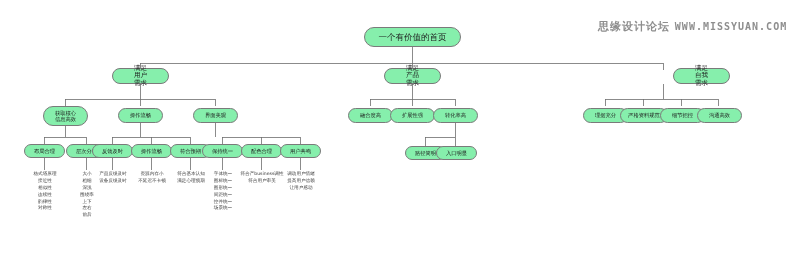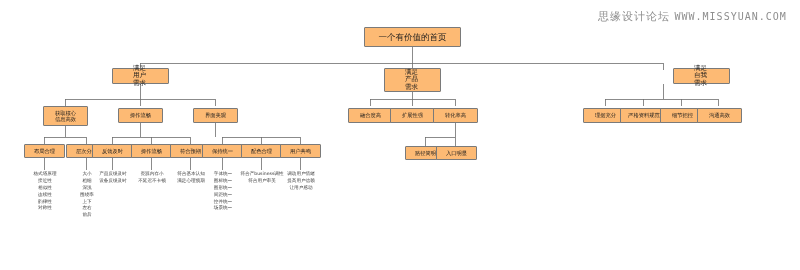--- a/index.html
+++ b/index.html
@@ -9,23 +9,24 @@
     font-family:"DejaVu Sans","Liberation Sans",sans-serif;
     overflow:hidden;
     position:relative;
   }
   #canvas{position:absolute;left:0;top:0;width:800px;height:270px;}
   svg.lines{position:absolute;left:0;top:0;width:800px;height:270px;}
   .node{
     position:absolute;
     box-sizing:border-box;
     border:1px solid #7a7a7a;
-    border-radius:1px;
-    background:#fdba74;
+    border-radius:10px;
+    background:#86efac;
     color:#1a1a1a;
+    text-align:center;
     line-height:1.18;
     display:flex;
     align-items:center;
     justify-content:center;
     white-space:pre-line;
     z-index:3;
   }
   .n-root{font-size:8.5px;padding:2px 6px;}
   .n-l2{font-size:6.5px;padding:2px 20px;}
   .n-l3{font-size:5.3px;padding:1px 3px;}
@@ -35,26 +36,26 @@
     position:absolute;
     font-size:4.6px;
     line-height:1.5;
     color:#3a3a3a;
     text-align:center;
     white-space:pre-line;
     z-index:3;
   }
   .wm-top{
     position:absolute;
-    top:9px;
+    top:19px;
     left:598px;
     font-size:11px;
     letter-spacing:1px;
     color:#8e8e8e;
-    font-weight:normal;
+    font-weight:bold;
     white-space:nowrap;
     z-index:5;
   }
   .wm-top .url{font-family:"DejaVu Sans Mono","Liberation Mono",monospace;font-size:10px;}
   .wm-bottom{
     position:absolute;
     left:683px;top:239px;
     font-size:9.5px;
     color:#b9b9b9;
     font-family:"DejaVu Sans","Liberation Sans",sans-serif;
@@ -125,21 +126,21 @@
       <path d="M605,99 L605,106"></path>
       <path d="M643,99 L643,106"></path>
       <path d="M681,99 L681,106"></path>
       <path d="M718,99 L718,106"></path>
     </g>
   </svg>
 
   <div class="node n-root" style="left:364px;top:27px;width:97px;height:20px;">一个有价值的首页</div>
 
   <div class="node n-l2" style="left:112px;top:68px;width:57px;height:16px;">满足用户需求</div>
-  <div class="node n-l2" style="left:384px;top:68px;width:57px;height:24px;">满足产品需求</div>
+  <div class="node n-l2" style="left:384px;top:68px;width:57px;height:16px;">满足产品需求</div>
   <div class="node n-l2" style="left:673px;top:68px;width:57px;height:16px;">满足自我需求</div>
 
   <div class="node n-l3" style="left:43px;top:106px;width:45px;height:20px;">获取核心
 信息高效</div>
   <div class="node n-l3" style="left:118px;top:108px;width:45px;height:15px;">操作流畅</div>
   <div class="node n-l3" style="left:193px;top:108px;width:45px;height:15px;">界面美观</div>
 
   <div class="node n-l3" style="left:348px;top:108px;width:45px;height:15px;">融合度高</div>
   <div class="node n-l3" style="left:390px;top:108px;width:45px;height:15px;">扩展性强</div>
   <div class="node n-l3" style="left:433px;top:108px;width:45px;height:15px;">转化率高</div>

